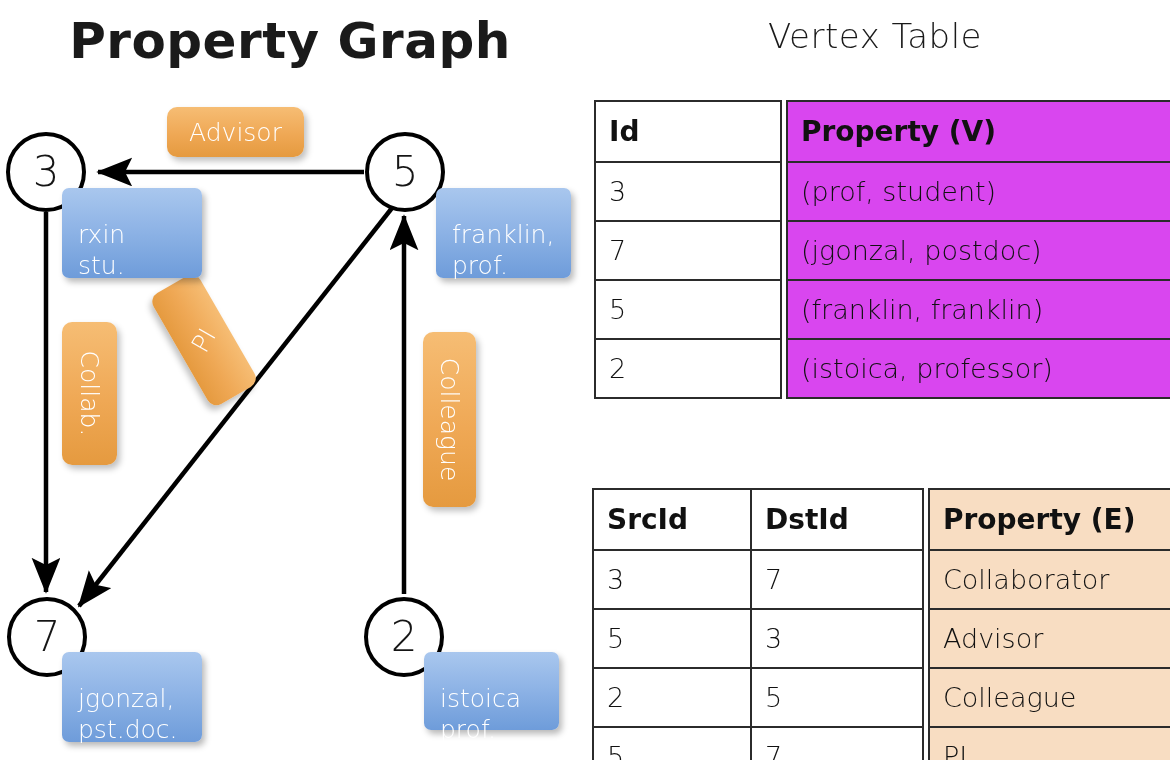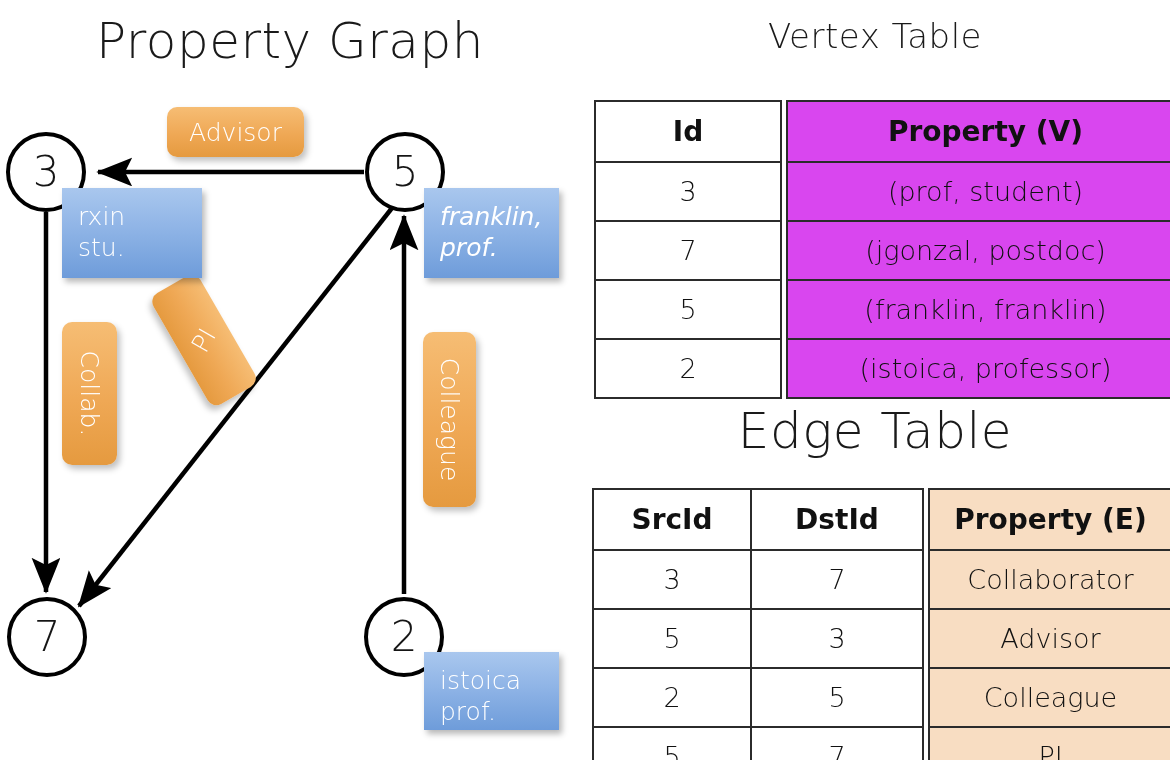--- a/index.html
+++ b/index.html
@@ -35,20 +35,21 @@
     color: #1a1a1a;
     text-align: center;
     letter-spacing: 0.5px;
     white-space: nowrap;
   }
   #graph-title {
     position: absolute;
     left: 0; top: 10px; width: 580px;
     font-size: 50px;
     line-height: 62px;
+    font-weight: bold;
   }
   #vertex-title {
     position: absolute;
     left: 0; top: 5px; width: 590px;
     font-size: 34px;
     line-height: 62px;
   }
   #edge-title {
     position: absolute;
     left: 0; top: 400px; width: 590px;
@@ -82,35 +83,35 @@
     z-index: 5;
   }
   #node-3 { left: 6px;   top: 132px; }
   #node-5 { left: 365px; top: 132px; }
   #node-7 { left: 7px;   top: 597px; }
   #node-2 { left: 364px; top: 597px; }
 
   
   .prop-box {
     position: absolute;
-    border-radius: 0;
+    border-radius: 7px;
     background: linear-gradient(to bottom, #a9c7ee 0%, #8fb4e6 45%, #6e9cda 100%);
     box-shadow: 3px 4px 6px rgba(0,0,0,0.28);
     color: #ffffff;
     font-family: "DejaVu Sans", sans-serif;
     font-weight: 300;
     font-size: 25px;
     line-height: 31px;
-    padding: 13px 0 0 16px;
+    padding: 31px 0 0 16px;
     box-sizing: border-box;
     z-index: 6;
     white-space: pre-line;
   }
   #prop-rxin     { left: 62px;  top: 188px; width: 140px; height: 90px; }
-  #prop-franklin { left: 424px; top: 188px; width: 135px; height: 90px; font-style: italic; }
+  #prop-franklin { left: 436px; top: 188px; width: 135px; height: 90px; }
   #prop-jgonzal  { left: 62px;  top: 652px; width: 140px; height: 90px; }
   #prop-istoica  { left: 424px; top: 652px; width: 135px; height: 78px; }
 
   
   .edge-label {
     position: absolute;
     border-radius: 10px;
     background: linear-gradient(to bottom, #f6bd74 0%, #efa855 55%, #e59a3f 100%);
     box-shadow: 3px 4px 6px rgba(0,0,0,0.25);
     color: #ffffff;
@@ -152,21 +153,21 @@
     position: absolute;
     border-collapse: collapse;
     font-family: "DejaVu Sans", sans-serif;
     font-weight: 300;
     font-size: 27px;
     color: #111;
     table-layout: fixed;
   }
   table.data-table td, table.data-table th {
     border: 2px solid #2b2b2b;
-    text-align: center;
+    text-align: left;
     padding: 13px;
     background: #ffffff;
   }
   table.data-table th {
     font-weight: 700;
     font-size: 28px;
   }
 
   
   #vertex-table { left: 14px; top: 100px; width: 571px; }
@@ -218,20 +219,22 @@
       <span>7</span>
     </div>
     <div class="node-circle" id="node-2">
       <span>2</span>
     </div>
 
     <div class="prop-box" id="prop-rxin">rxin
 stu.</div>
     <div class="prop-box" id="prop-franklin">franklin,
 prof.</div>
+    <div class="prop-box" id="prop-jgonzal">jgonzal,
+pst.doc.</div>
     <div class="prop-box" id="prop-istoica">istoica
 prof.</div>
 
     <div class="edge-label" id="label-advisor">
       <span class="htext">Advisor</span>
     </div>
     <div class="edge-label" id="label-collab">
       <span class="vtext">Collab.</span>
     </div>
     <div class="edge-label" id="label-pi">
@@ -276,21 +279,20 @@
           <td class="col-prop">(franklin, franklin)</td>
         </tr>
         <tr>
           <td class="col-id">2</td>
           <td class="spacer-col"></td>
           <td class="col-prop">(istoica, professor)</td>
         </tr>
       </tbody>
     </table>
 
-    <div class="heading" id="edge-title">Edge Table</div>
 
     <table class="data-table" id="edge-table">
       <colgroup>
         <col class="col-src">
           <col class="col-dst">
           <col class="spacer-col">
           <col class="col-prop">
       </colgroup>
       <thead>
         <tr>

